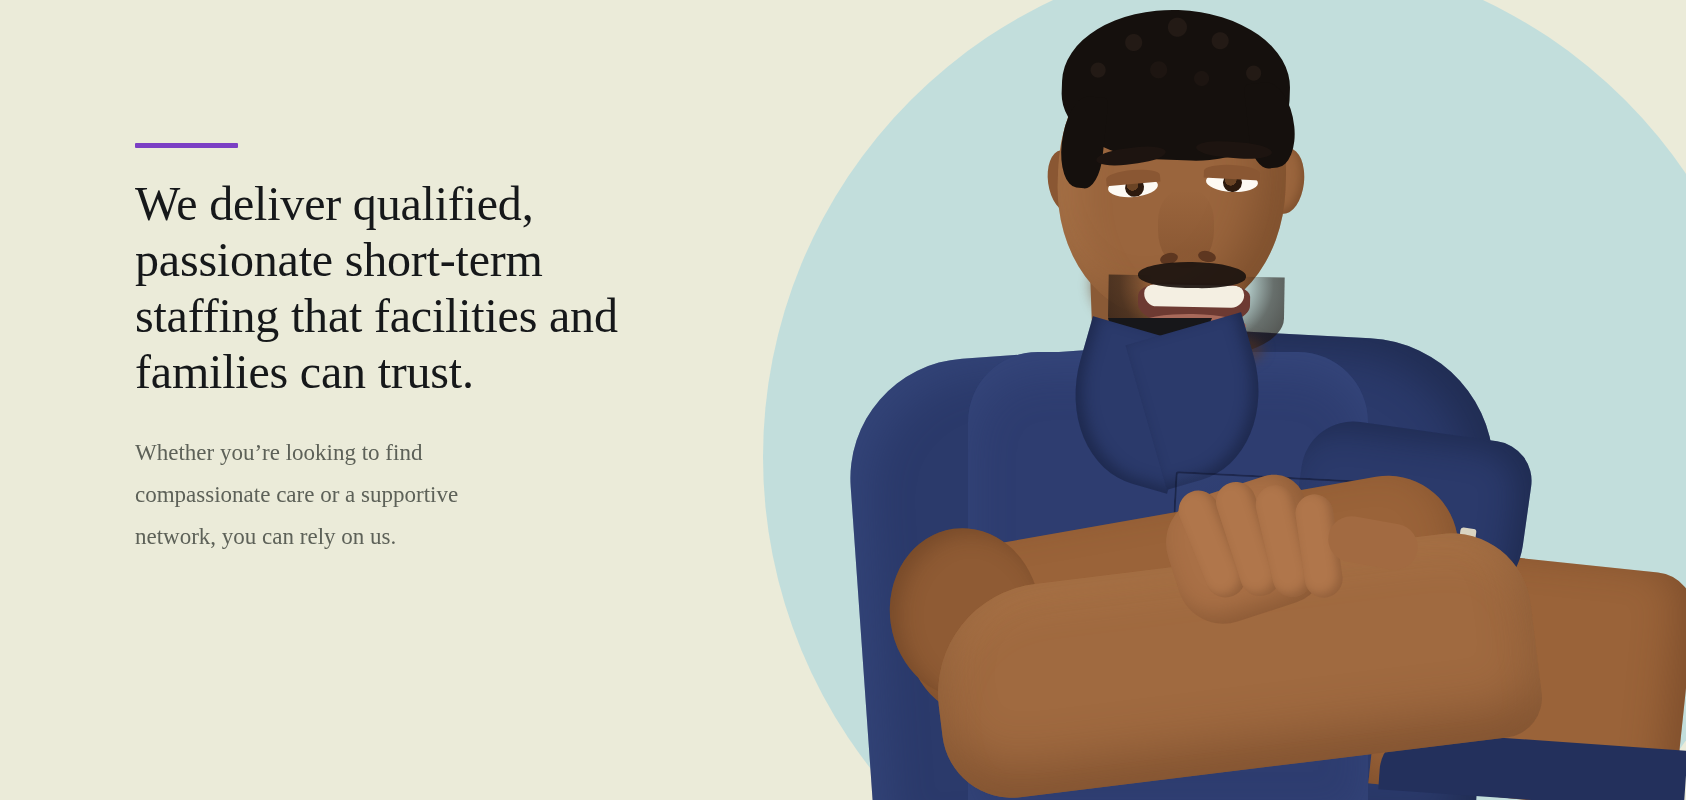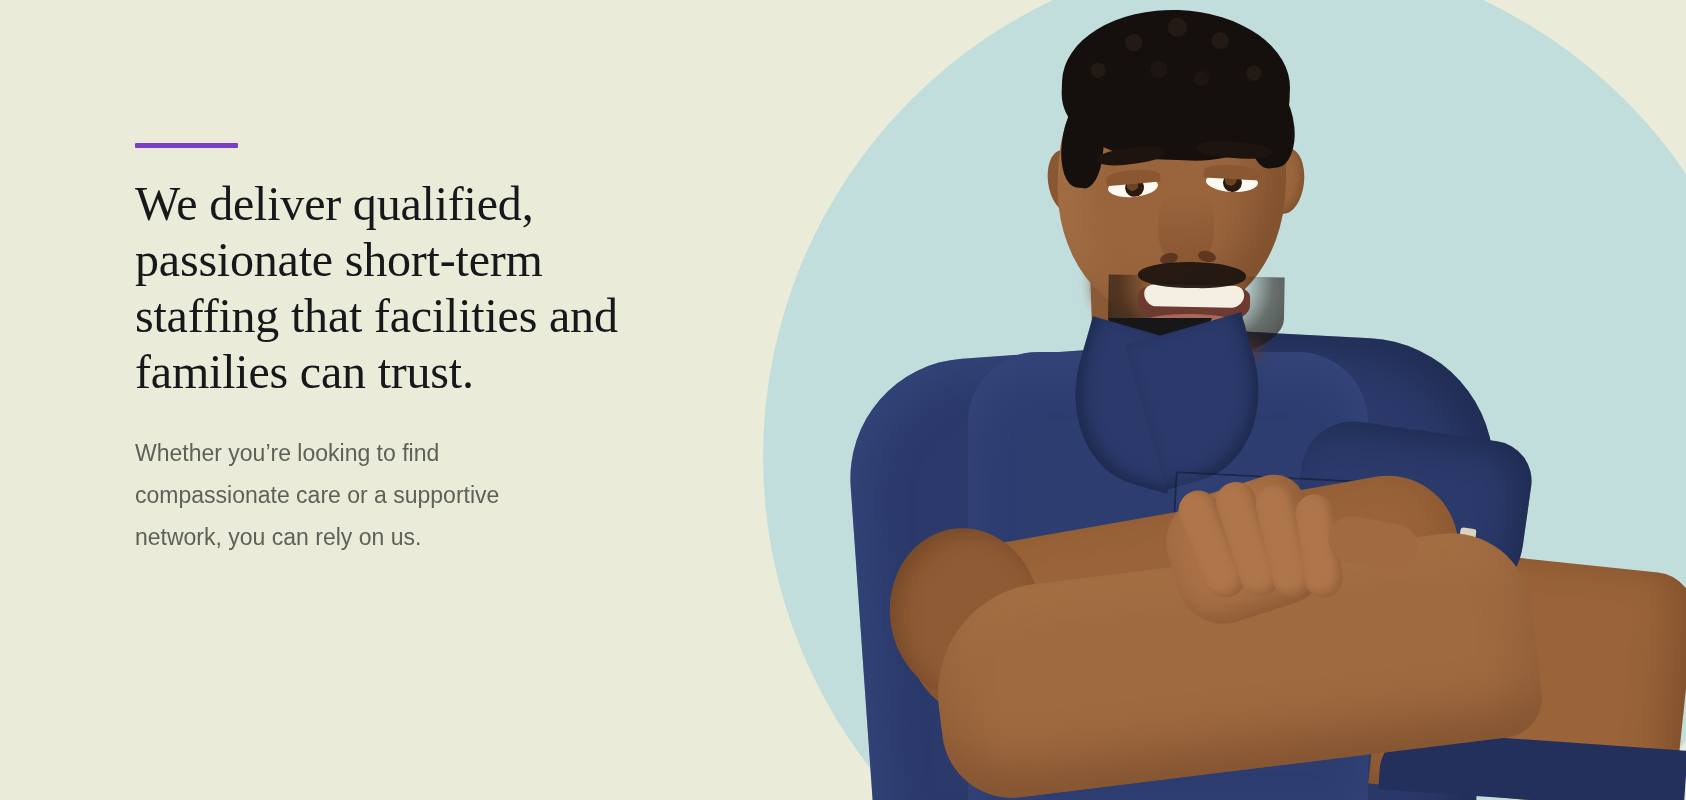--- a/index.html
+++ b/index.html
@@ -267,16 +267,16 @@
       <div class="finger f2"></div>
       <div class="finger f3"></div>
       <div class="finger f4"></div>
       <div class="thumb"></div>
     </div>
   </div>
 
   <div class="copy">
     <div class="accent-rule" style="background: rgb(123, 63, 196);"></div>
     <h1 class="headline" style="color: rgb(22, 24, 26);">We deliver qualified, passionate short-term staffing that facilities and families can trust.</h1>
-    <p class="subcopy" style="color: rgb(93, 97, 88);">Whether you’re looking to find compassionate care or a supportive network, you can rely on us.</p>
+    <p class="subcopy" style="color: rgb(93, 97, 88); font-family: Liberation Serif, serif;">Whether you’re looking to find compassionate care or a supportive network, you can rely on us.</p>
   </div>
 
 </div>
 
 </body></html>

